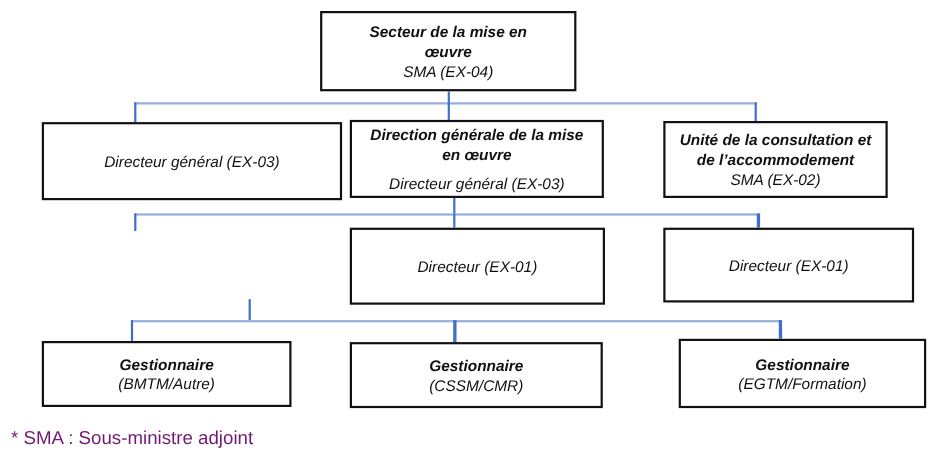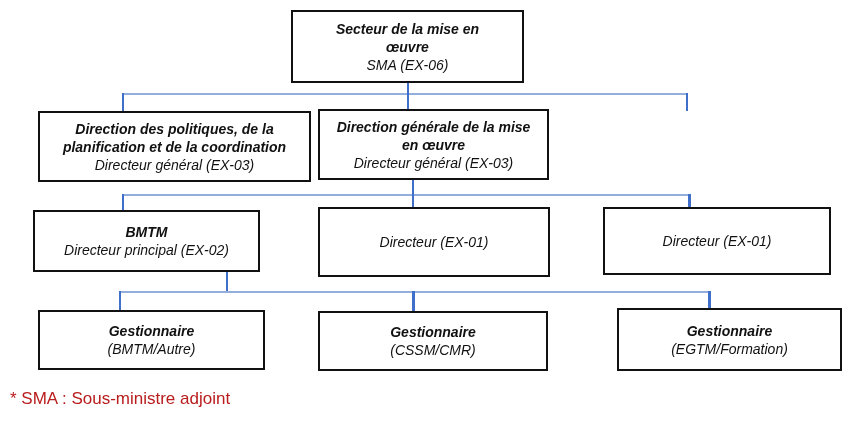--- a/index.html
+++ b/index.html
@@ -50,61 +50,60 @@
     width: 2px;
     background: var(--conn-v, #3F6FC8);
     z-index: 1;
   }
   .conn-v.thick { width: 3px; }
   .footnote {
     position: absolute;
     left: 10px;
     top: 389px;
     font-size: 17px;
-    color: #b91c1c;
+    color: #701a75;
   }
 </style>
 </head>
 <body>
 
 <div id="stage">
 
   <div class="org-box" style="left:291px; top:10px; width:233px; height:73px;">
     <span class="org-title">Secteur de la mise en
 œuvre</span>
-    <span class="org-subtitle">SMA (EX-06)</span>
+    <span class="org-subtitle">SMA (EX-04)</span>
   </div>
 
   <div class="conn-v" style="left:407px; top:83px; height:11px;"></div>
   <div class="conn-h" style="left:122px; top:93px; width:566px;"></div>
   <div class="conn-v" style="left:122px; top:93px; height:19px;"></div>
   <div class="conn-v" style="left:407px; top:93px; height:17px;"></div>
   <div class="conn-v" style="left:686px; top:93px; height:18px;"></div>
 
   <div class="org-box" style="left:38px; top:111px; width:273px; height:71px;">
-    <span class="org-title">Direction des politiques, de la
-planification et de la coordination</span>
     <span class="org-subtitle">Directeur général (EX-03)</span>
   </div>
-  <div class="org-box" style="left:318px; top:109px; width:231px; height:71px;">
+  <div class="org-box" style="left:318px; top:109px; width:231px; height:71px;justify-content:space-between;">
     <span class="org-title">Direction générale de la mise
 en œuvre</span>
     <span class="org-subtitle">Directeur général (EX-03)</span>
+  </div>
+  <div class="org-box" style="left:603px; top:110px; width:204px; height:70px;">
+    <span class="org-title">Unité de la consultation et
+de l’accommodement</span>
+    <span class="org-subtitle">SMA (EX-02)</span>
   </div>
 
   <div class="conn-v" style="left:412px; top:180px; height:14px;"></div>
   <div class="conn-h" style="left:122px; top:194px; width:568px;"></div>
   <div class="conn-v" style="left:122px; top:194px; height:16px;"></div>
   <div class="conn-v" style="left:412px; top:194px; height:13px;"></div>
   <div class="conn-v thick" style="left:688px; top:194px; height:13px;"></div>
 
-  <div class="org-box" style="left:33px; top:210px; width:227px; height:62px;">
-    <span class="org-title">BMTM</span>
-    <span class="org-subtitle">Directeur principal (EX-02)</span>
-  </div>
   <div class="org-box" style="left:318px; top:207px; width:232px; height:70px;">
     <span class="org-subtitle">Directeur (EX-01)</span>
   </div>
   <div class="org-box" style="left:603px; top:207px; width:228px; height:68px;">
     <span class="org-subtitle">Directeur (EX-01)</span>
   </div>
 
   <div class="conn-v" style="left:226px; top:272px; height:19px;"></div>
   <div class="conn-h" style="left:119px; top:291px; width:591px;"></div>
   <div class="conn-v" style="left:119px; top:291px; height:19px;"></div>

